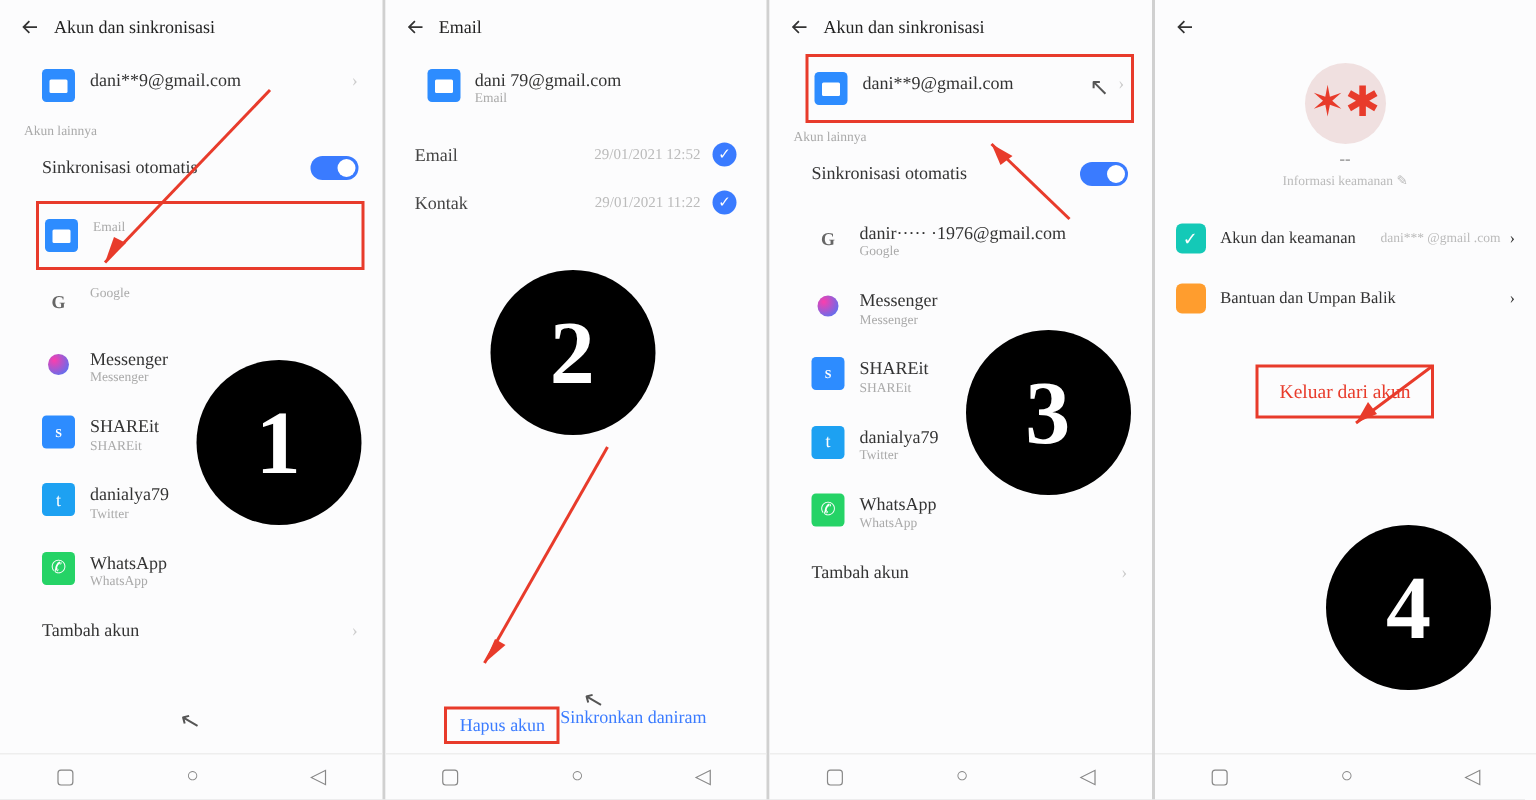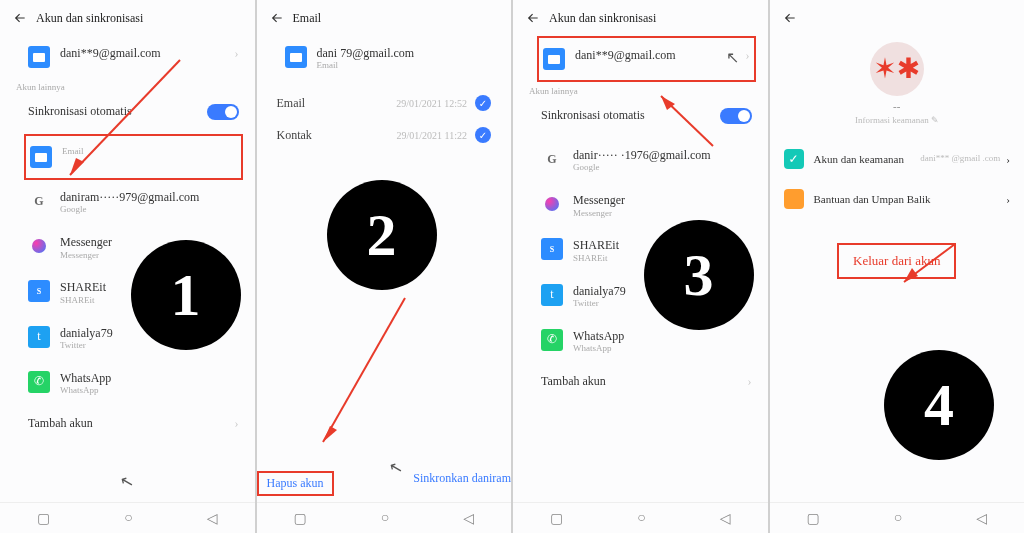--- a/index.html
+++ b/index.html
@@ -21,21 +21,21 @@
   .circle-num{position:absolute;width:110px;height:110px;background:#000;border-radius:50%;display:flex;align-items:center;justify-content:center;color:#fff;font-size:60px;font-weight:bold;z-index:10;}
   .highlight{border:2px solid #e83b2b;}
   .arrow{position:absolute;pointer-events:none;z-index:9;}
   .arrow line{stroke:#e83b2b;stroke-width:2;}
   .arrow polygon{fill:#e83b2b;}
   .cursor{position:absolute;font-size:16px;color:#555;pointer-events:none;z-index:11;transform:rotate(-15deg);}
   .sync-row{display:flex;align-items:center;font-size:12px;padding:8px 8px;}
   .sync-row .lbl{flex:1;color:#444;}
   .sync-row .date{font-size:10px;color:#bbb;margin-right:8px;}
   .sync-row .tick{width:16px;height:16px;background:#3a7bff;border-radius:50%;display:flex;align-items:center;justify-content:center;color:#fff;font-size:10px;}
-  .bottom-actions{display:flex;justify-content:space-between;padding:10px 0 6px;font-size:12px;}
+  .bottom-actions{display:flex;justify-content:center;padding:10px 0 6px;font-size:12px;}
   .bottom-actions span{color:#3a7bff;}
   .avatar{width:54px;height:54px;border-radius:50%;background:#f0e0e0;margin:6px auto 4px;display:flex;align-items:center;justify-content:center;position:relative;}
   .avatar .scribble{color:#e83b2b;font-size:28px;line-height:0.5;}
   .center-col{text-align:center;font-size:11px;color:#666;}
   .profile-item{display:flex;align-items:center;padding:10px 14px;font-size:11px;}
   .profile-item .icon{width:20px;height:20px;border-radius:4px;margin-right:10px;display:flex;align-items:center;justify-content:center;}
   .profile-item .txt{flex:1;}
   .signout{border:2px solid #e83b2b;color:#e83b2b;padding:8px 14px;font-size:13px;display:inline-block;margin:24px auto 0;}
   .spacer{flex:1;}
   .mail-icon{background:#2d8cff;}
@@ -86,21 +86,20 @@
     <div id="p1-accounts" class="section" style="margin-top:4px;">
         <div class="row highlight">
           <div class="icon mail-icon"></div>
           <div class="txt">
             <span class="sub">Email</span>
           </div>
         </div>
         <div class="row">
           <div class="icon google-icon"></div>
           <div class="txt">
-            <span>daniram·····979@gmail.com</span>
             <span class="sub">Google</span>
           </div>
         </div>
         <div class="row">
           <div class="icon msg-icon"></div>
           <div class="txt">
             <span>Messenger</span>
             <span class="sub">Messenger</span>
           </div>
         </div>

